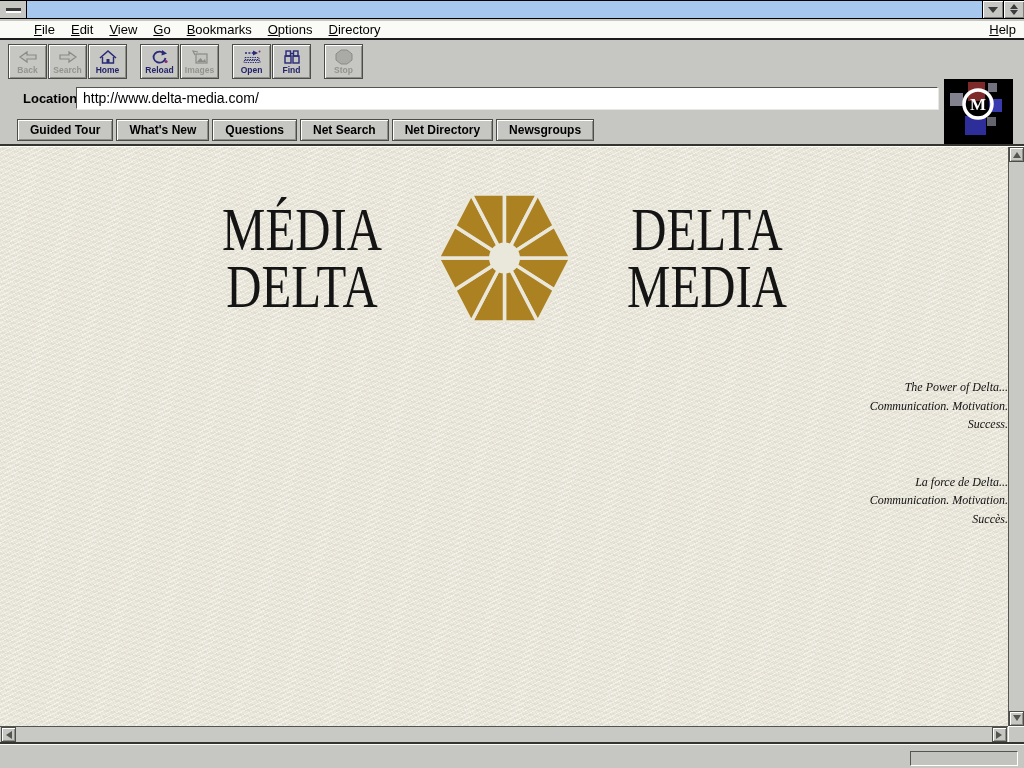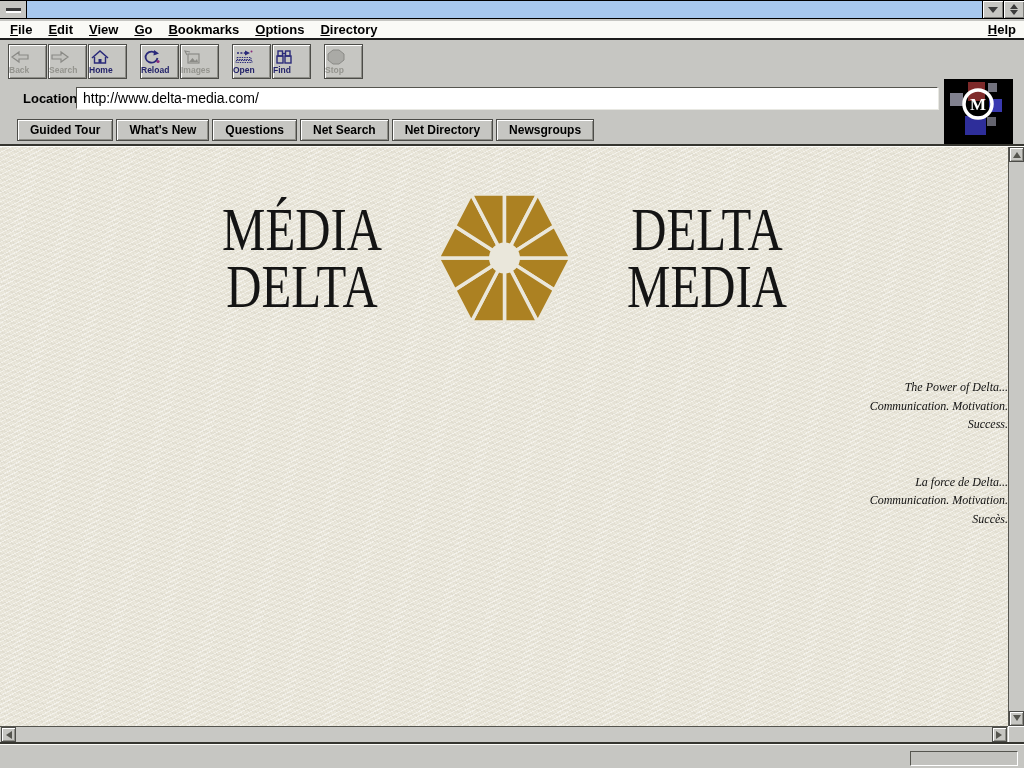--- a/index.html
+++ b/index.html
@@ -17,32 +17,32 @@
   .tb-btn { width:21px; background:#C6C6C2; border-left:1px solid #000;
     display:flex; align-items:center; justify-content:center; flex-direction:column;
     box-shadow:inset 1px 1px 0 #fff, inset -1px -1px 0 #7e7e7a; }
   .tri-dn { width:0; height:0; border:5px solid transparent; border-top:6px solid #3c3c3c; margin-top:5px; }
   .tri-up-s { width:0; height:0; border:4px solid transparent; border-bottom:5px solid #3c3c3c; }
   .tri-dn-s { width:0; height:0; border:4px solid transparent; border-top:5px solid #3c3c3c; margin-top:1px; }
 
   
   .menubar { position:absolute; left:0; top:21px; width:1024px; height:19px;
     background:#FAFAF6; border-bottom:2px solid #1d1d1d;
-    display:flex; align-items:center; font-weight:bold; font-size:13px; color:#000; }
+    display:flex; align-items:center; font-weight:normal; font-size:13px; color:#000;padding-left:24px; }
   .menu-item { padding:0 8px; cursor:default; }
   .menu-item:first-child { padding-left:10px; }
   .menu-spacer { flex:1; }
   .mn { text-decoration:underline; }
 
   
   .toolbar { position:absolute; left:0; top:42px; width:1024px; height:39px;
     background:#C6C6C2; display:flex; align-items:center; padding-left:8px; }
   .tool-btn { width:39px; height:35px; background:#C6C6C2;
     border:1px solid #4c4c48; box-shadow:inset 1px 1px 0 #fff, inset -1px -1px 0 #8e8e88;
-    display:flex; flex-direction:column; align-items:flex-start; justify-content:center; gap:1px; }
+    display:flex; flex-direction:column; align-items:center; justify-content:center; gap:1px; }
   .tool-btn + .tool-btn { margin-left:1px; }
   .tool-group-gap { width:13px; }
   .tool-label { font-size:8.5px; font-weight:bold; color:#24246a; line-height:9px; }
   .tool-btn.disabled .tool-label { color:#94948e; }
   .tool-icon { height:17px; display:flex; align-items:center; }
 
   
   .locrow { position:absolute; left:0; top:81px; width:1024px; height:34px;
     background:#C6C6C2; display:flex; align-items:center; }
   .loc-label { font-weight:bold; font-size:13px; color:#000; margin-left:23px; margin-right:8px; }

